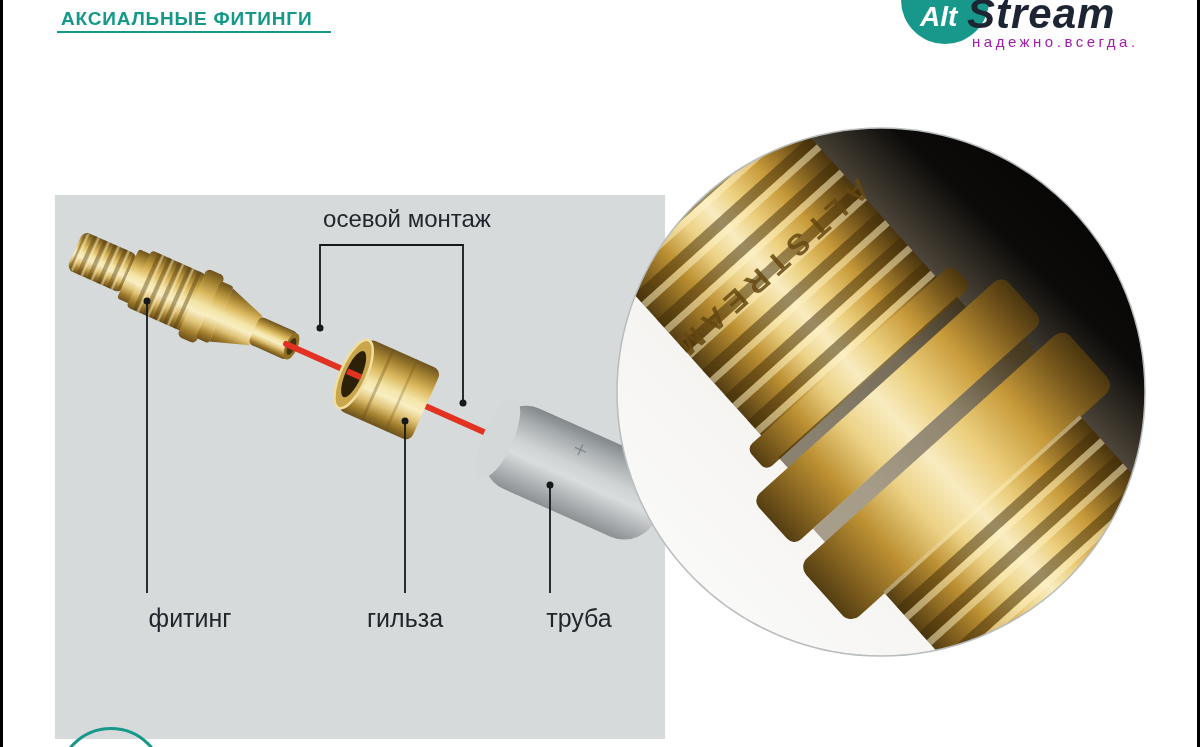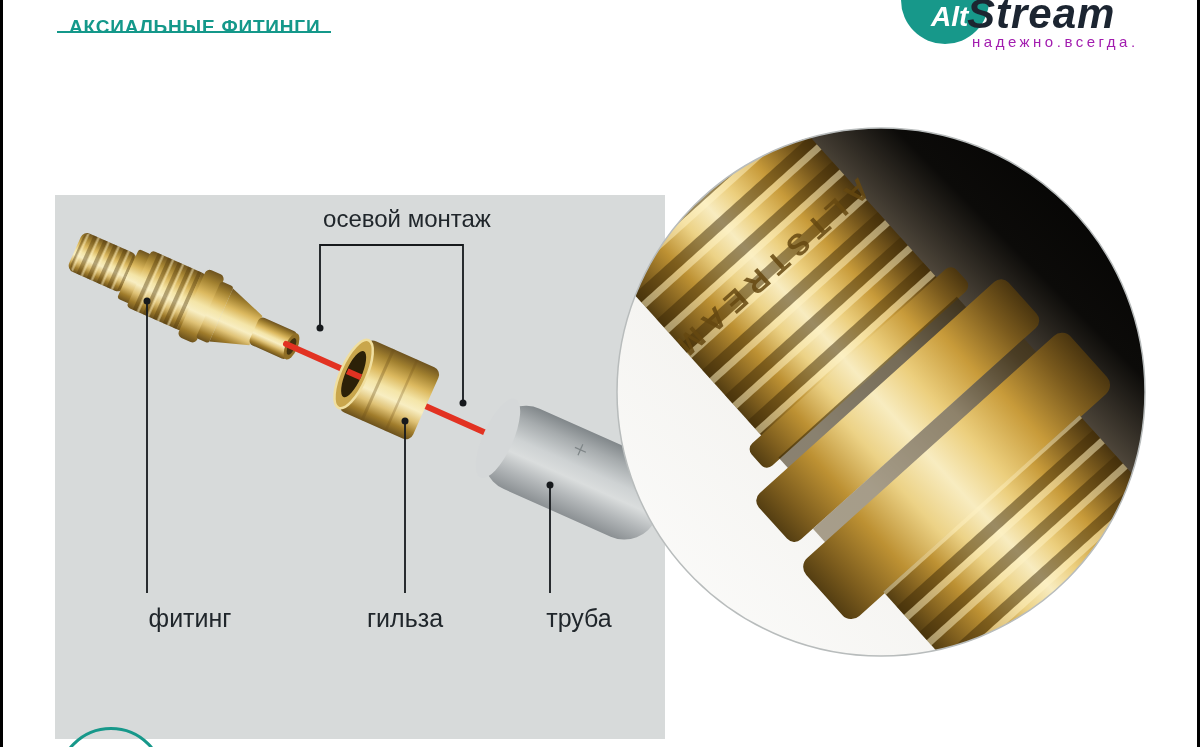--- a/index.html
+++ b/index.html
@@ -6,36 +6,36 @@
   body{
     width:1200px;height:747px;position:relative;overflow:hidden;
     background:#ffffff;
     font-family:"Liberation Sans", sans-serif;
   }
   .edge{position:absolute;top:0;bottom:0;width:3px;background:#000;}
   .edge-left{left:0;}
   .edge-right{right:0;}
 
   .page-title{
-    position:absolute;left:57px;top:4px;margin:12px;
+    position:absolute;left:57px;top:4px;margin:4px;
     font-size:19px;font-weight:700;letter-spacing:.8px;
     color:#14988a;
   }
   .title-underline{
     position:absolute;left:57px;top:31px;width:274px;height:2px;background:#14988a;
   }
 
   .logo{position:absolute;left:895px;top:0;width:260px;height:58px;}
   .logo-circle{
     position:absolute;left:6px;top:-44px;width:88px;height:88px;border-radius:50%;
     background:#17988a;
   }
   .logo-alt{
     position:absolute;left:25px;top:1px;
-    font-style:italic;font-weight:700;font-size:28px;color:#ffffff;margin-left:11px;
+    font-style:italic;font-weight:700;font-size:28px;color:#ffffff;
   }
   .logo-stream{
     position:absolute;left:72px;top:-10px;
     font-style:italic;font-weight:800;font-size:42px;color:#1c2531;letter-spacing:1px;
   }
   .logo-tagline{
     position:absolute;left:77px;top:33px;
     font-size:15px;color:#a21caf;letter-spacing:3.5px;
   }
 

